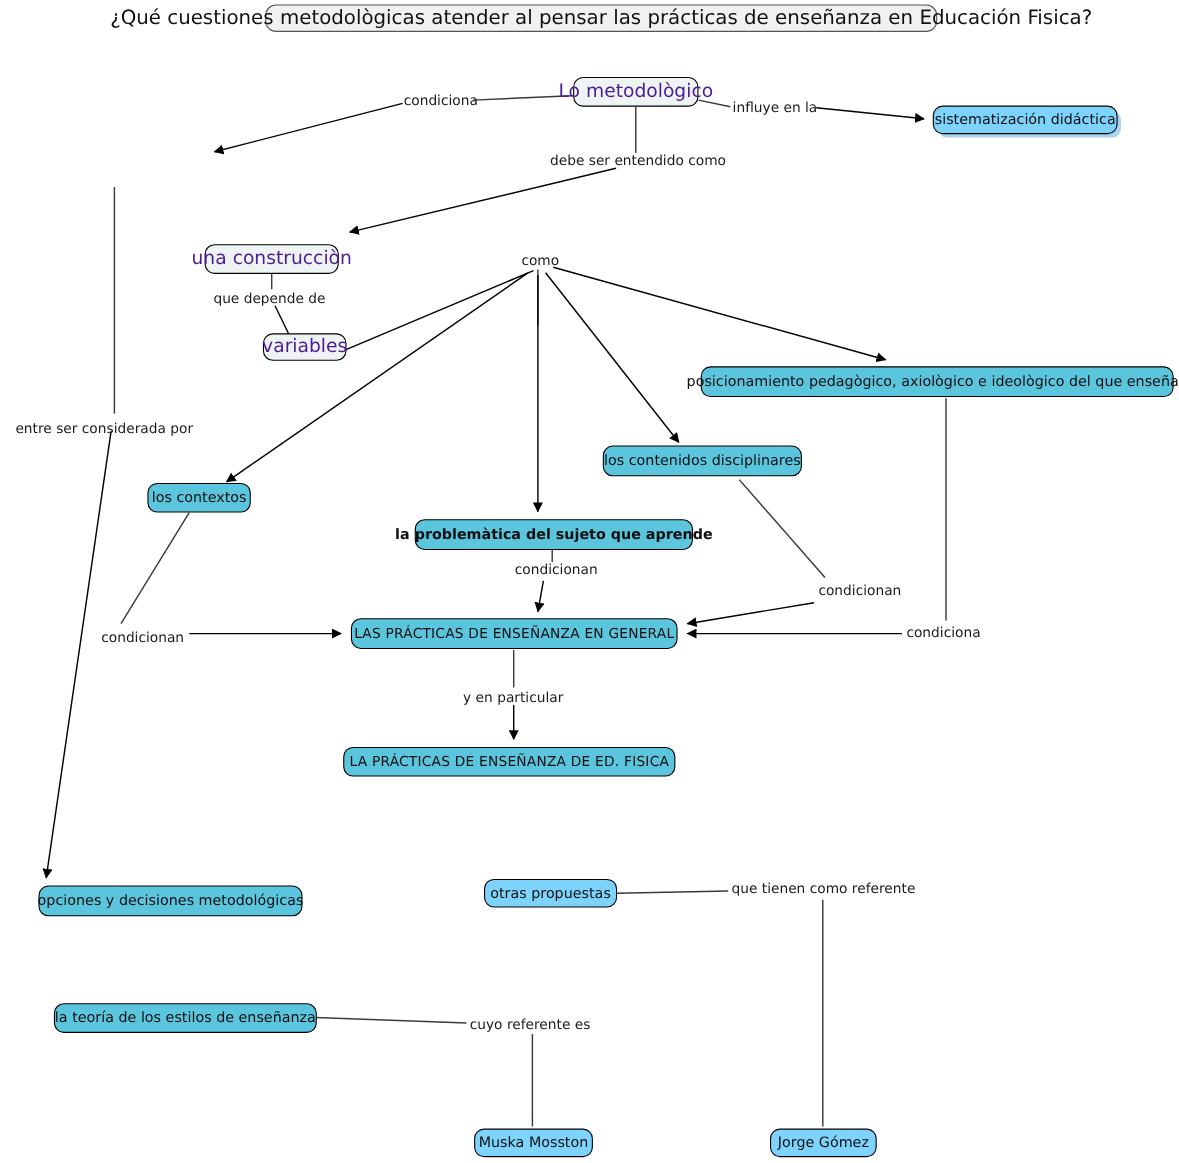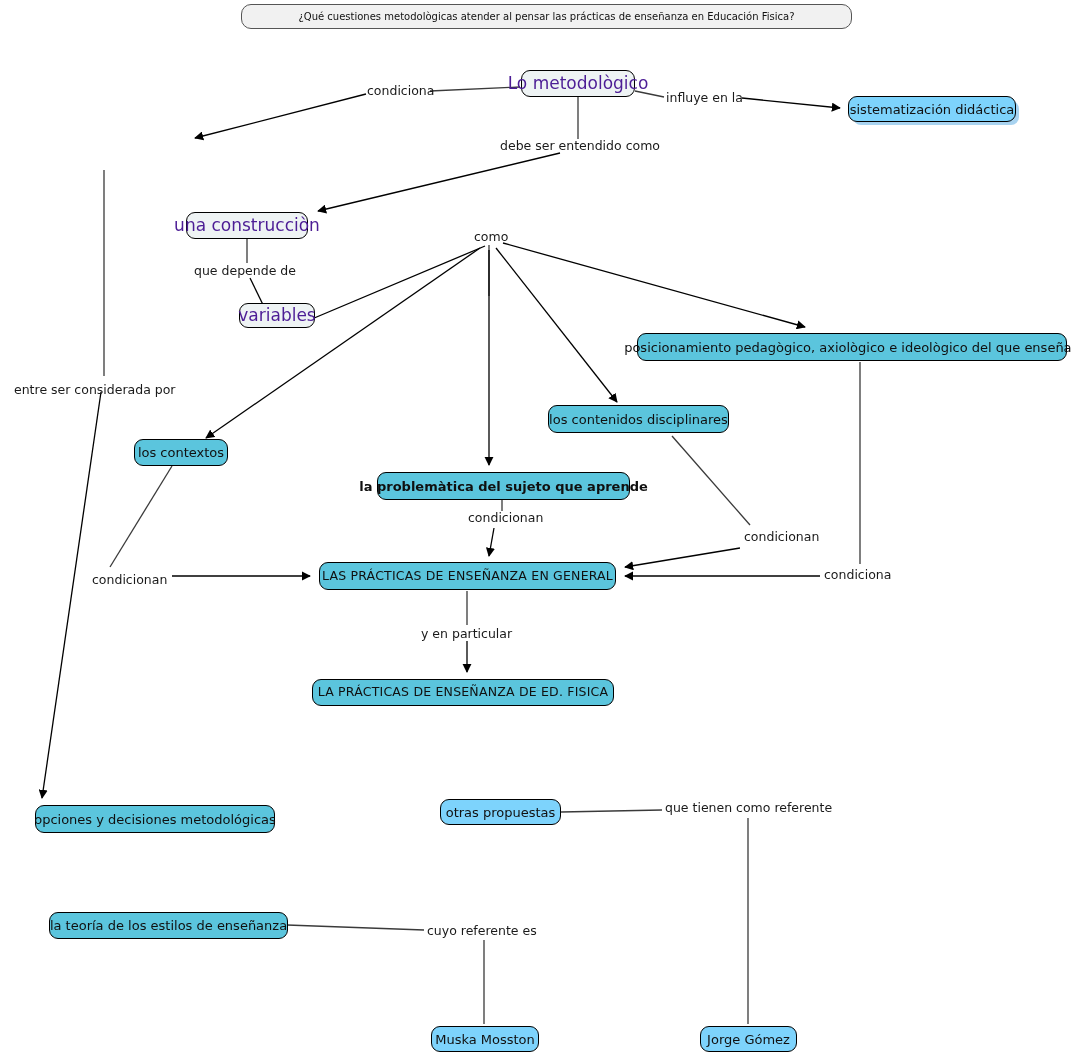--- a/index.html
+++ b/index.html
@@ -33,21 +33,21 @@
     justify-content: center;
     border: 1px solid #000000;
     border-radius: 9px;
     white-space: nowrap;
     line-height: 1;
     z-index: 3;
   }
   .node.title {
     background: #f1f1f1;
     border-radius: 10px;
-    font-size: 10px;
+    font-size: 18px;
     color: #111111;
     border: 1px solid #555555;
   }
   .node.plain {
     background: #eef3f4;
     font-size: 17px;
     color: #4c1d95;
   }
   .node.white {
     background: #7dd3fc;
@@ -140,21 +140,21 @@
 
   <div class="node plain" style="left:521px; top:70px; width:114px; height:27px;">
     <span>Lo metodològico</span>
   </div>
 
   <div class="node white shadowblue" style="left:848px; top:96px; width:168px; height:26px;">
     <span>sistematización didáctica</span>
   </div>
 
 
-  <div class="node plain" style="left:186px; top:212px; width:122px; height:27px;">
+  <div class="node plain" style="left:186px; top:222px; width:122px; height:27px;">
     <span>una construcciòn</span>
   </div>
 
   <div class="node plain" style="left:239px; top:303px; width:76px; height:25px;">
     <span>variables</span>
   </div>
 
   <div class="node cyan" style="left:637px; top:333px; width:430px; height:28px;">
     <span>posicionamiento pedagògico, axiològico e ideològico del que enseñan</span>
   </div>

